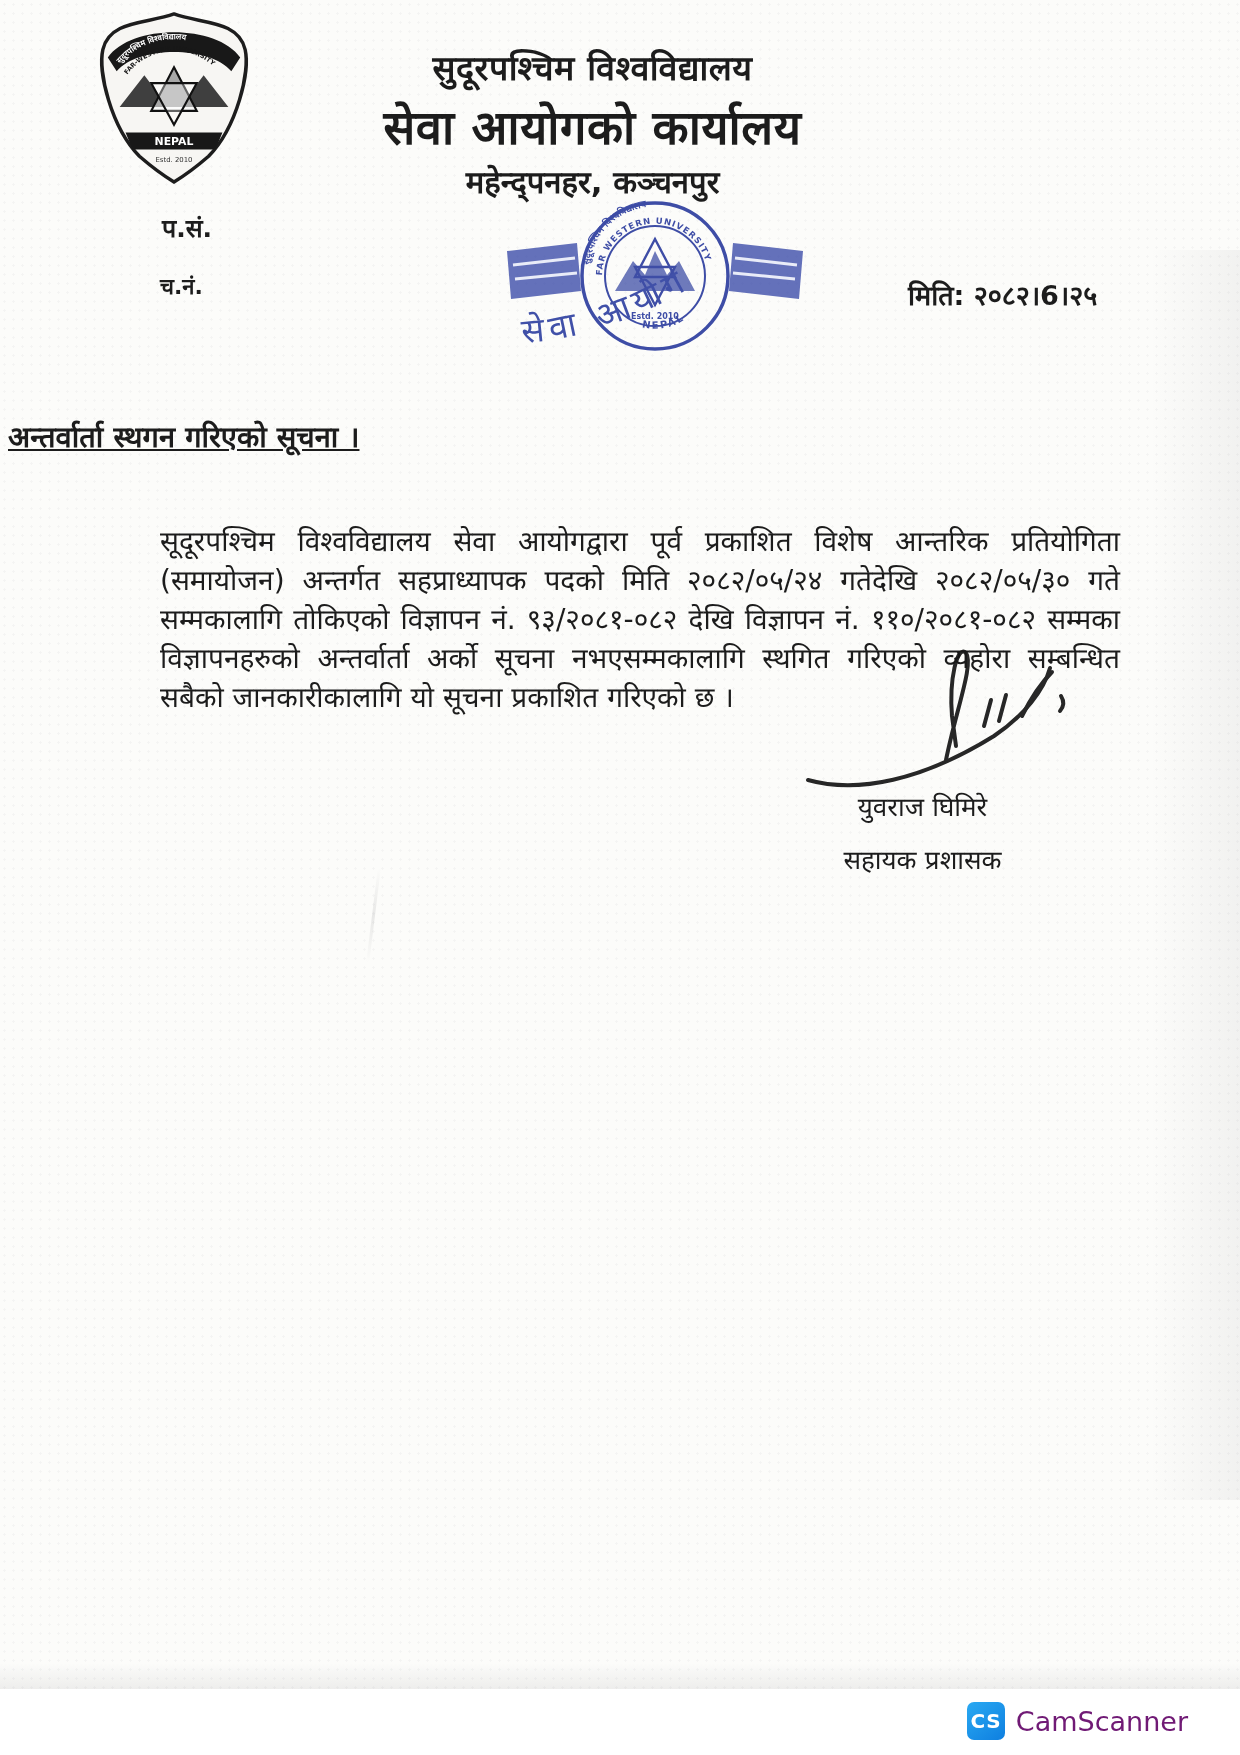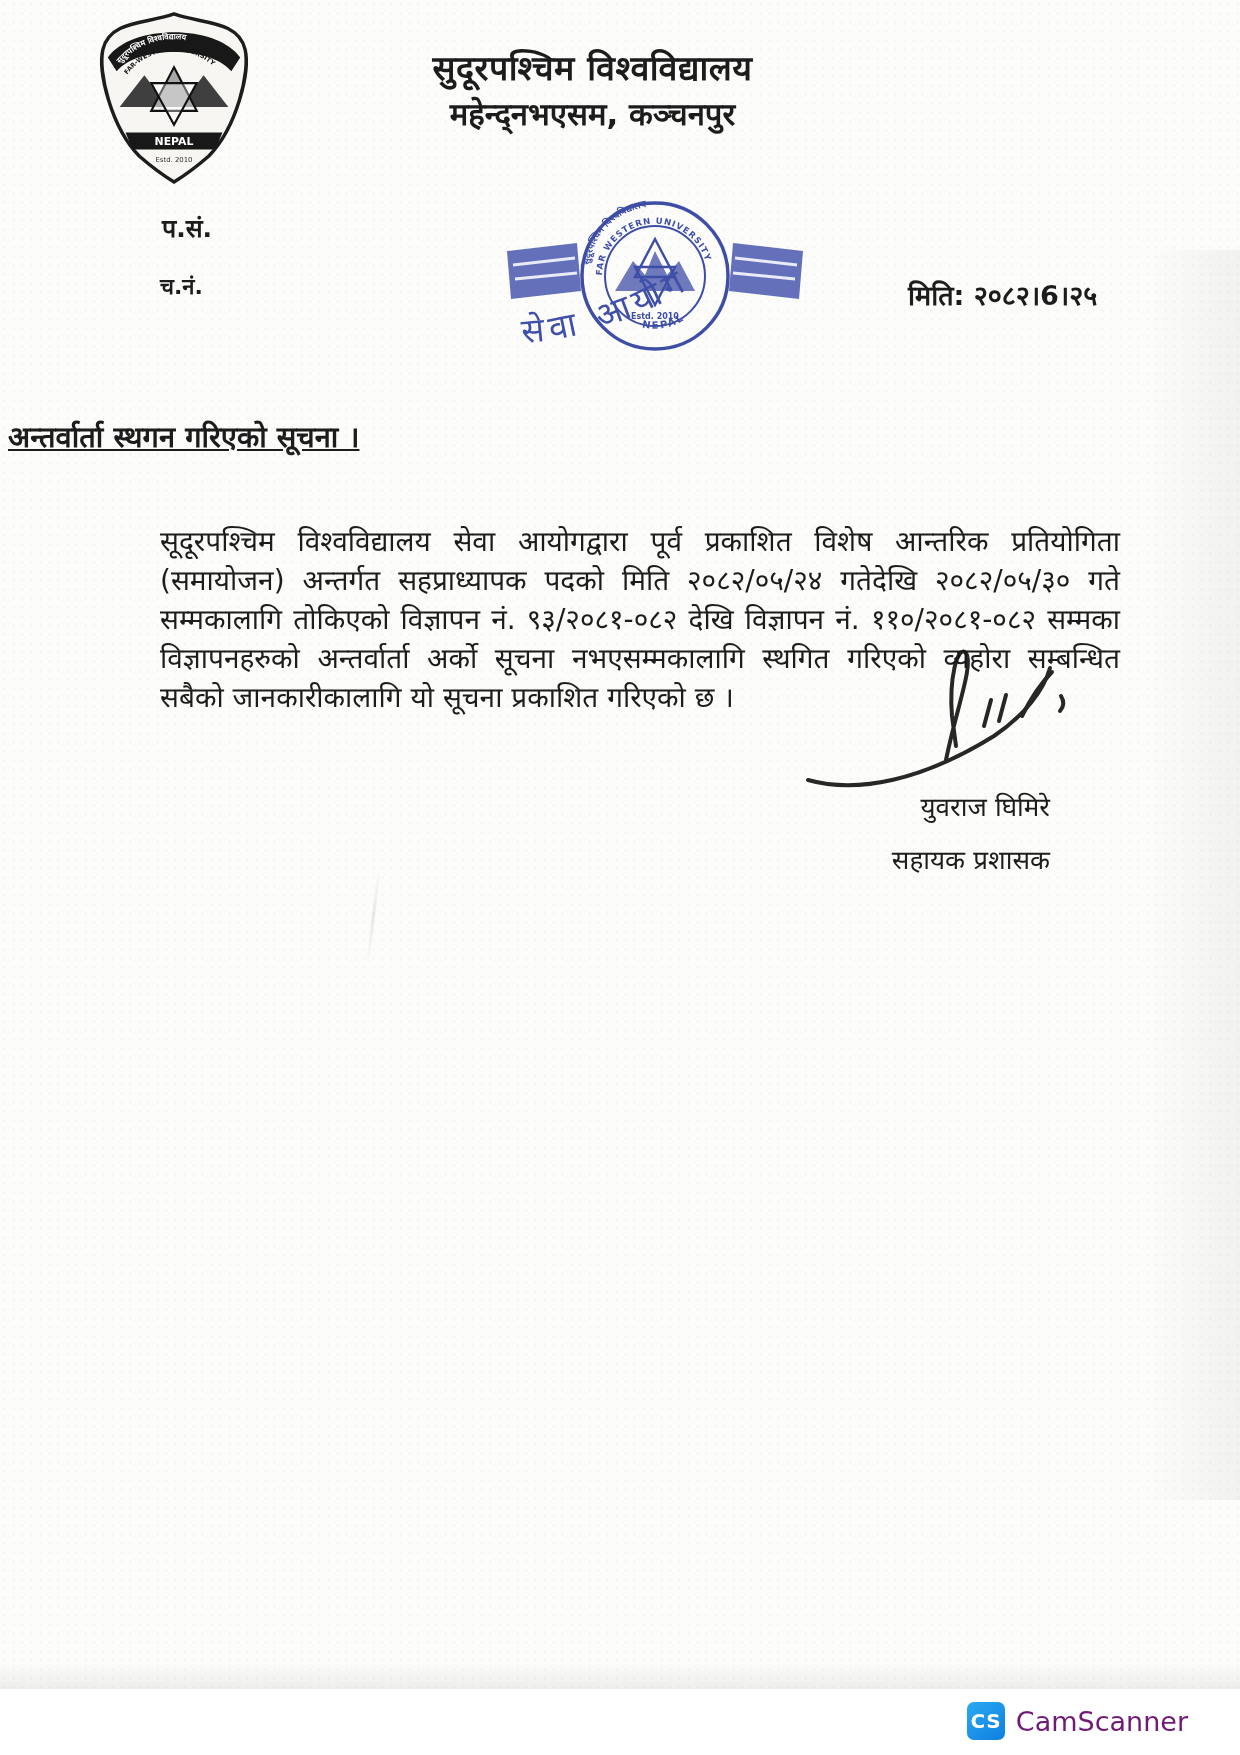--- a/index.html
+++ b/index.html
@@ -32,21 +32,21 @@
   .ref-label{position:absolute;left:162px;top:210px;font-size:25px;font-weight:700;}
   .dispatch-label{position:absolute;left:160px;top:270px;font-size:22px;font-weight:700;}
   .seal{position:absolute;left:505px;top:173px;width:300px;height:182px;opacity:.92;}
   .date{position:absolute;left:908px;top:276px;font-size:27px;font-weight:700;white-space:nowrap;}
   .title{position:absolute;left:8px;top:416px;width:1240px;text-align:left;font-size:29px;font-weight:600;text-decoration:underline;}
   .body-text{
     position:absolute;left:160px;top:522px;width:960px;
     font-size:28px;line-height:39px;text-align:justify;font-weight:500;
   }
   .signature-svg{position:absolute;left:798px;top:638px;width:272px;height:160px;}
-  .signer{position:absolute;left:795px;top:788px;width:255px;text-align:right;}
+  .signer{position:absolute;left:795px;top:788px;width:255px;text-align:center;}
   .signer .name{font-size:26px;font-weight:500;}
   .signer .designation{font-size:26px;font-weight:500;margin-top:17px;}
   .footer{position:absolute;left:0;bottom:0;width:1240px;height:66px;background:#ffffff;}
   .footer-shade{
     position:absolute;left:0;bottom:66px;width:1240px;height:26px;
     background:linear-gradient(to bottom, rgba(0,0,0,0), rgba(110,110,115,0.10));
   }
   .scanner-badge{
     position:absolute;right:52px;bottom:14px;height:40px;
     display:flex;align-items:center;gap:11px;
@@ -84,21 +84,22 @@
     <path d="M30,100 L55,68 L70,88 L85,62 L100,88 L115,68 L140,100 Z" fill="#262626" opacity="0.88"></path>
     <path d="M85,60 L108,104 L62,104 Z" fill="rgba(255,255,255,0.55)" stroke="#111" stroke-width="2.2"></path>
     <path d="M85,118 L62,76 L108,76 Z" fill="rgba(255,255,255,0.35)" stroke="#111" stroke-width="2.2"></path>
     <path d="M36,126 L134,126 L127,143 L43,143 Z" fill="#181818"></path>
     <text x="85" y="139" font-size="11" fill="#ffffff" font-weight="bold" text-anchor="middle">NEPAL</text>
     <text x="85" y="156" font-size="7" fill="#333" text-anchor="middle">Estd. 2010</text>
   </svg>
 
   <div class="header">
     <div class="uni">सुदूरपश्चिम विश्वविद्यालय</div>
-    <div class="loc">महेन्द्नभएसम, कञ्चनपुर</div>
+    <div class="office">सेवा आयोगको कार्यालय</div>
+    <div class="loc">महेन्द्पनहर, कञ्चनपुर</div>
   </div>
 
   <div class="ref-label">प.सं.</div>
   <div class="dispatch-label">च.नं.</div>
 
   <svg class="seal" viewBox="0 0 300 182">
     <defs>
       <path id="seal-arc-outer" d="M88,122 A66,66 0 1 1 212,122"></path>
       <path id="seal-arc-inner" d="M99,118 A53,53 0 1 1 201,118"></path>
       <path id="seal-arc-bottom" d="M104,128 A52,52 0 0 0 196,128"></path>

